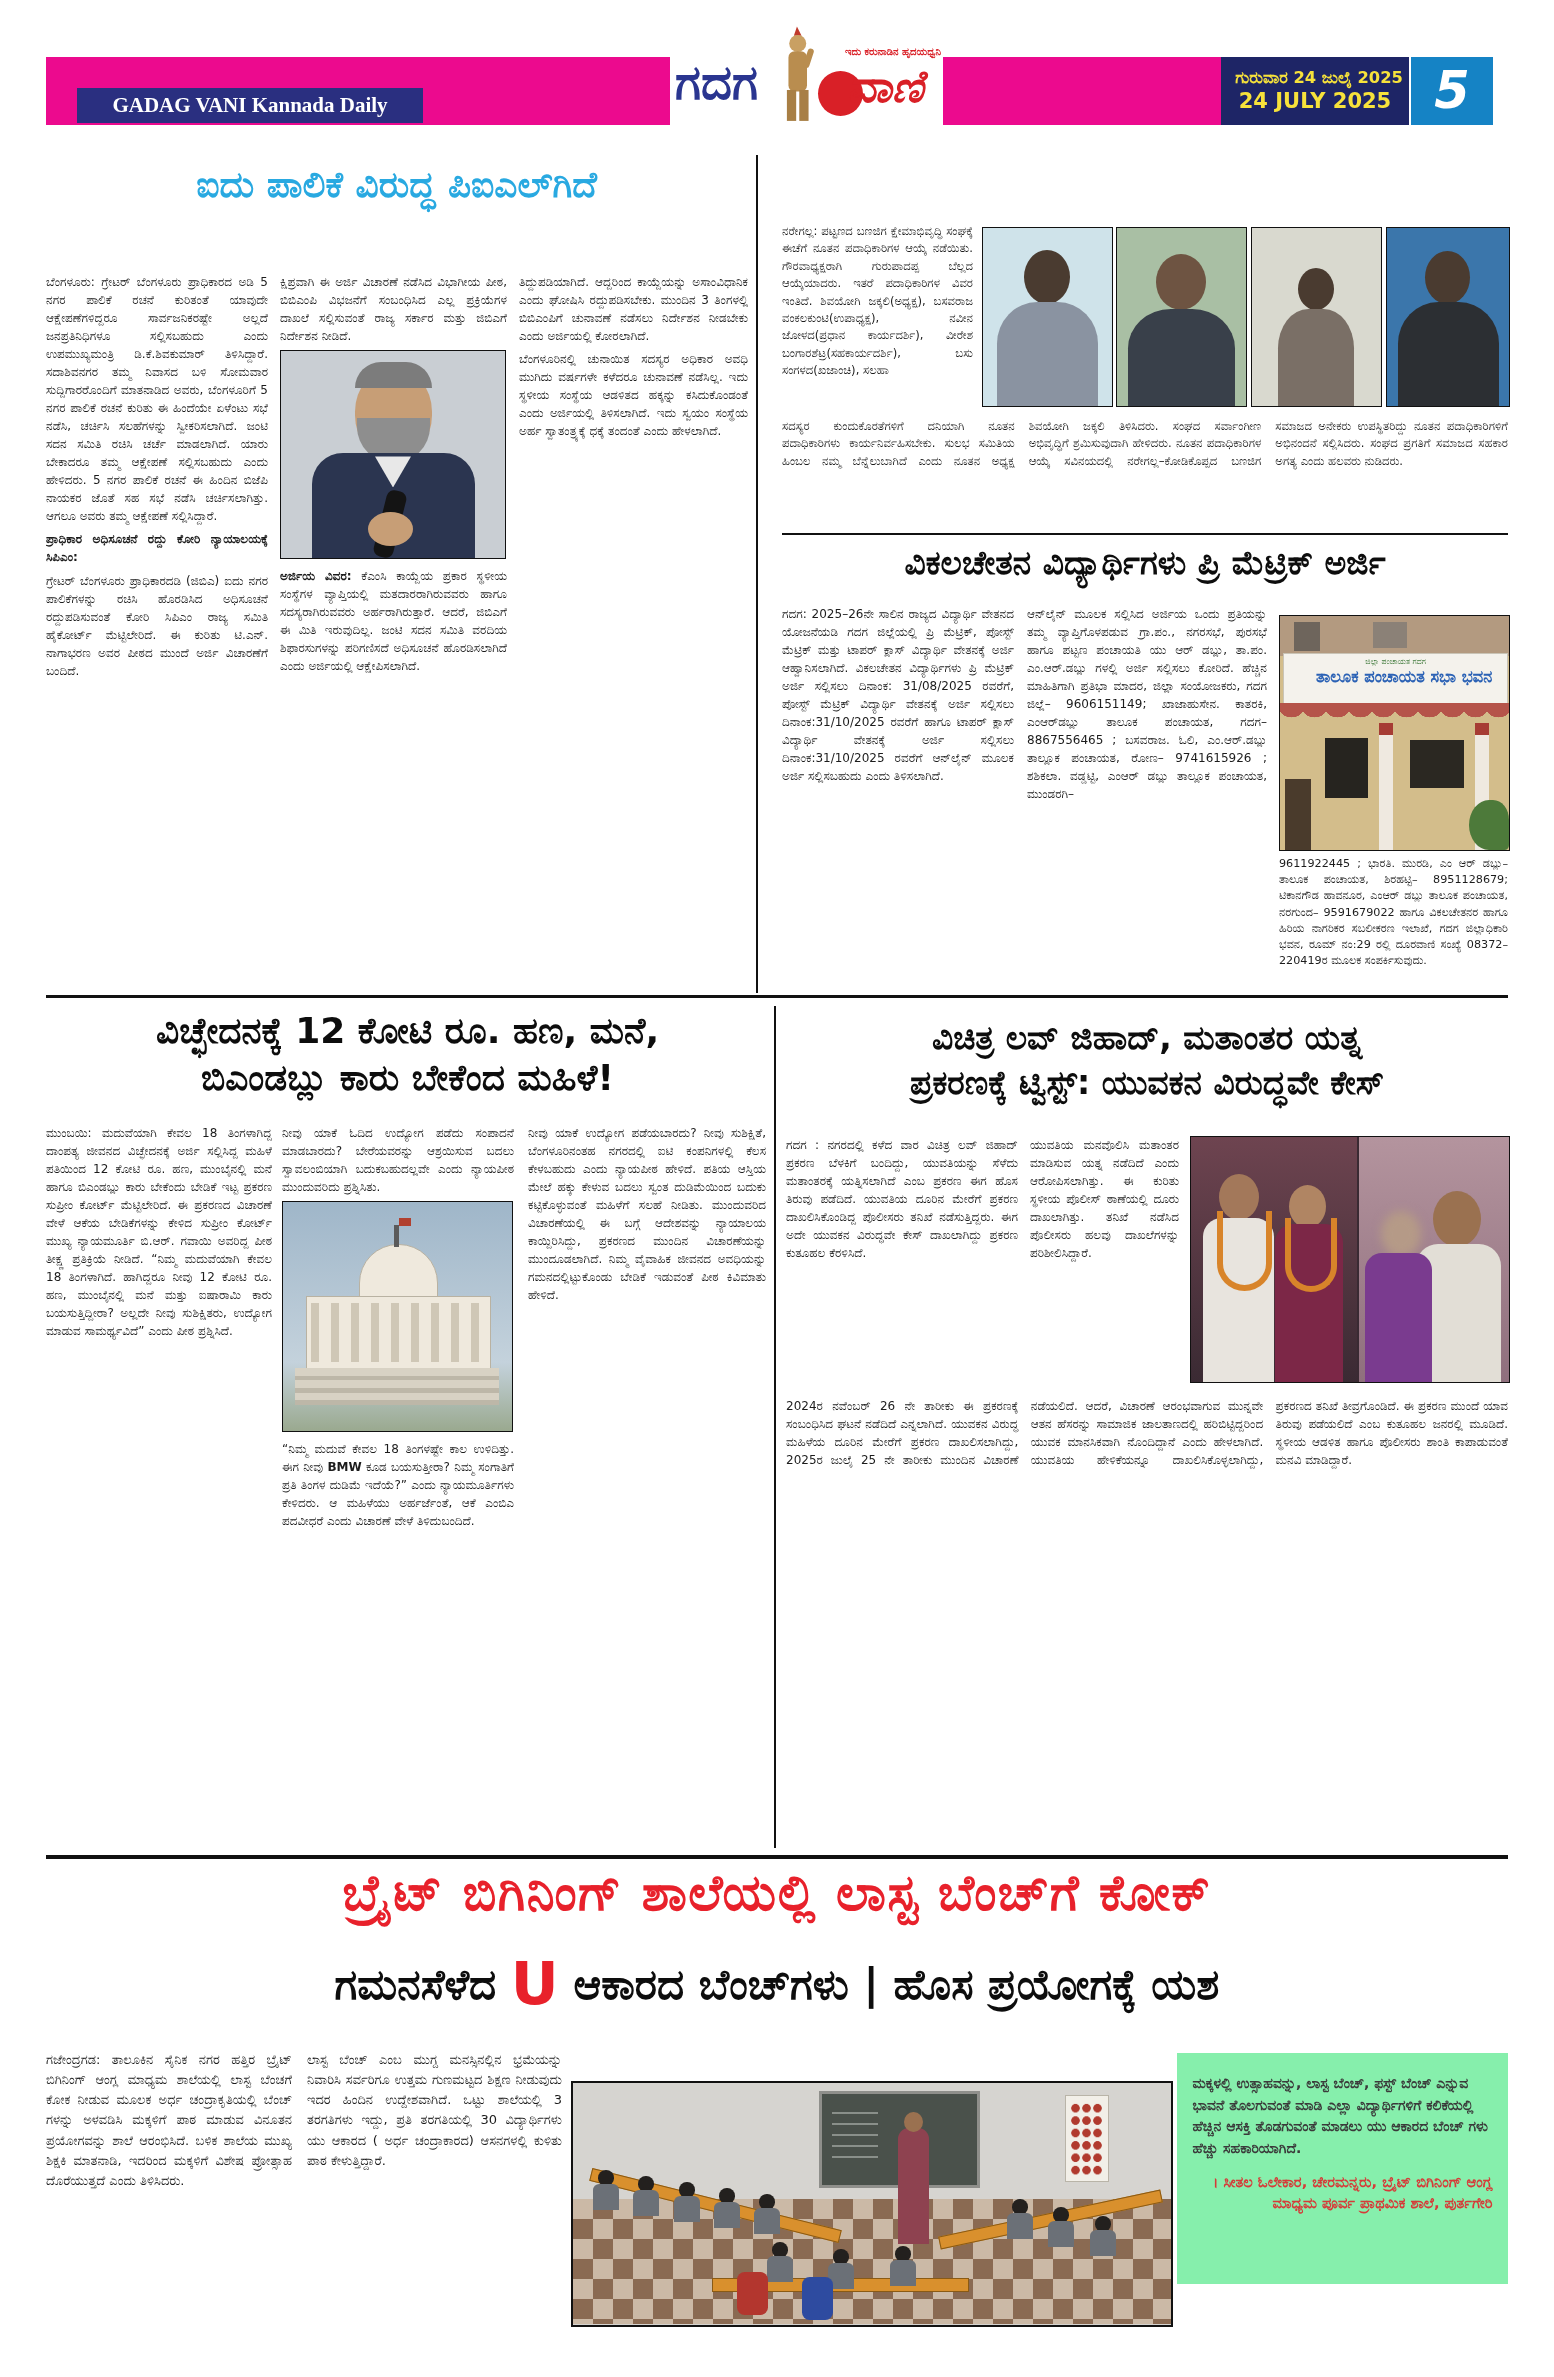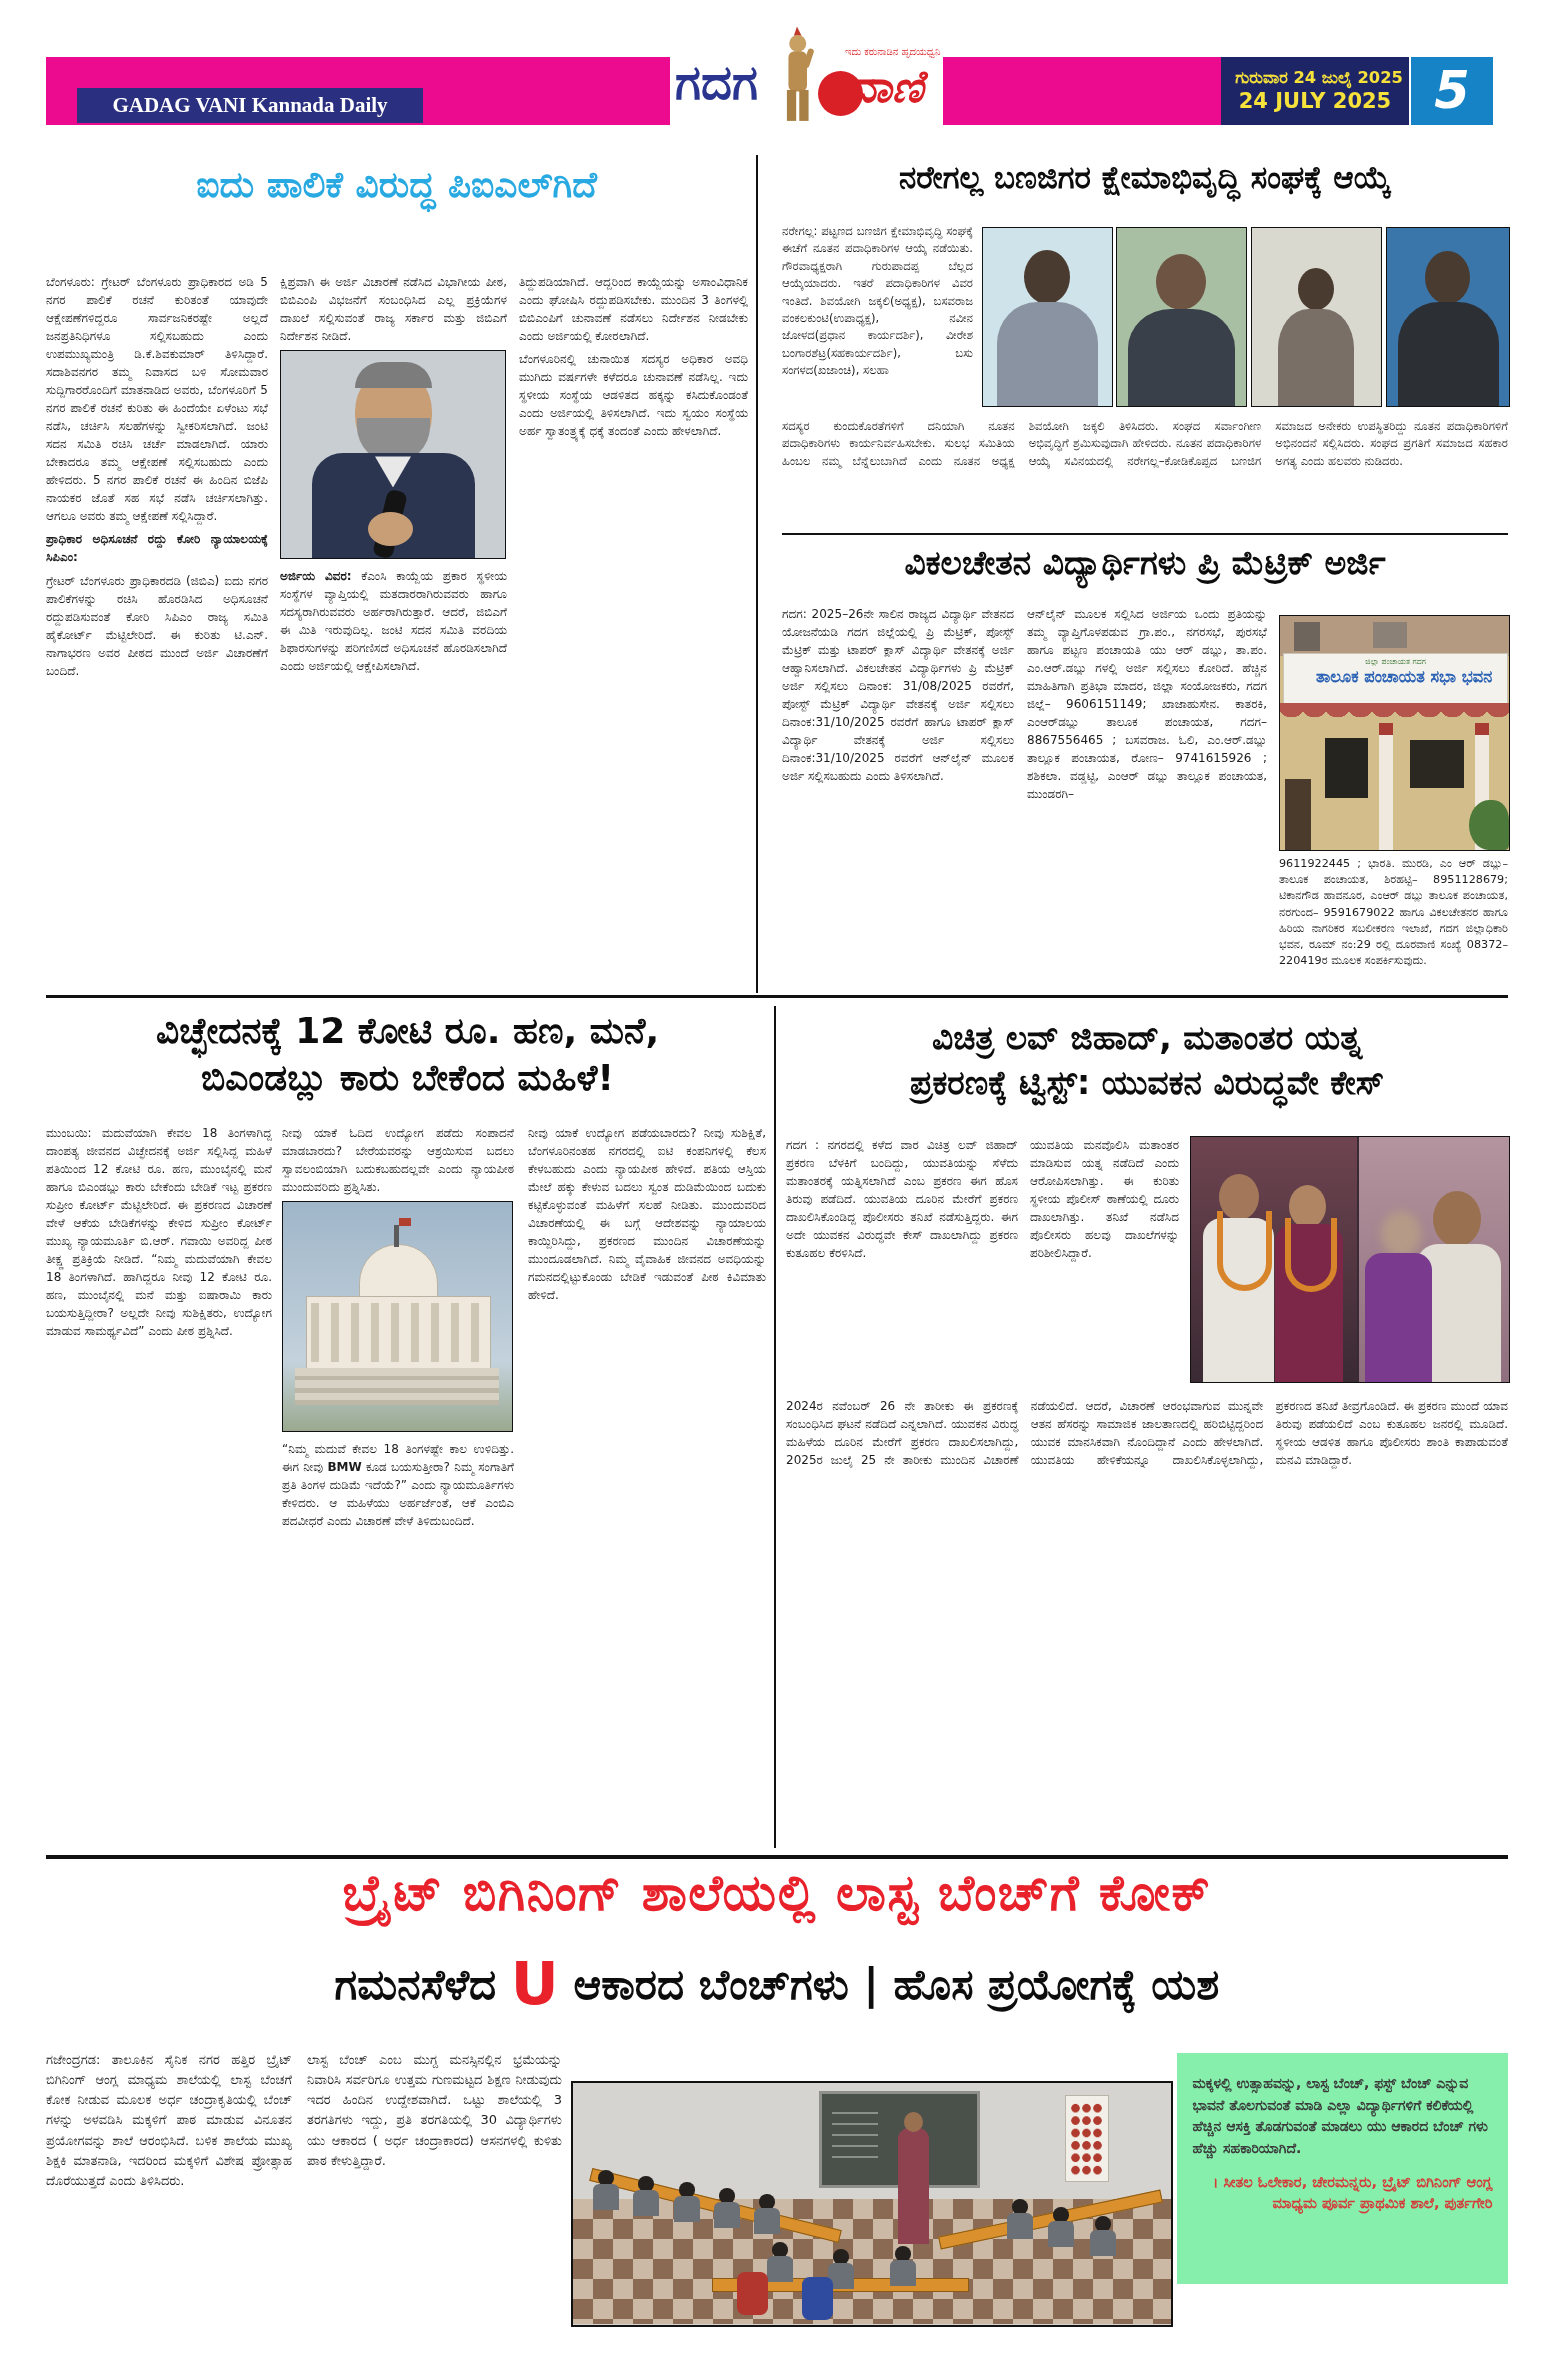--- a/index.html
+++ b/index.html
@@ -37,21 +37,21 @@
     <svg width="45" height="99" viewBox="0 0 58 128">
       <polygon points="27,2 33,14 23,14" fill="#c0392b"></polygon>
       <circle cx="28" cy="24" r="11" fill="#c9a063"></circle>
       <rect x="16" y="34" width="24" height="52" rx="8" fill="#b98d4f"></rect>
       <rect x="38" y="30" width="8" height="26" rx="4" fill="#b98d4f" transform="rotate(18 42 43)"></rect>
       <rect x="14" y="84" width="12" height="40" fill="#a87f45"></rect>
       <rect x="30" y="84" width="12" height="40" fill="#a87f45"></rect>
     </svg>
   </div>
   <div class="abs" style="left:818px;top:71px;width:45px;height:45px;border-radius:50%;background:#D92027;"></div>
-  <div class="abs" style="left:845px;top:46px;font-size:10px;font-weight:normal;color:#D92027;">ಇದು ಕರುನಾಡಿನ ಹೃದಯಧ್ವನಿ</div>
+  <div class="abs" style="left:845px;top:46px;font-size:10px;font-weight:bold;color:#D92027;">ಇದು ಕರುನಾಡಿನ ಹೃದಯಧ್ವನಿ</div>
   <div class="abs" style="left:847px;top:60px;font-size:45px;font-weight:bold;font-style:italic;color:#D92027;">ವಾಣಿ</div>
 
   <div class="abs" style="left:1221px;top:57px;width:188px;height:68px;background:#1E2566;color:#F7E23B;text-align:center;">
     <div style="font-size:16.3px;font-weight:bold;margin-top:11px;padding-left:8px;">ಗುರುವಾರ 24 ಜುಲೈ 2025</div>
     <div style="font-size:21px;font-weight:bold;margin-top:1.5px;">24 JULY 2025</div>
   </div>
 
   <div class="abs" style="left:1411px;top:57px;width:82px;height:68px;background:#1583C5;color:#fff;text-align:center;">
     <span style="font-size:51px;font-weight:bold;font-style:italic;line-height:68px;">5</span>
   </div>
@@ -84,21 +84,20 @@
       <div style="position:absolute;left:87px;top:161px;width:45px;height:34px;border-radius:50%;background:#c79e76;"></div>
     </div>
     <p><span class="bold">ಅರ್ಜಿಯ ವಿವರ:</span> <span>ಕೆಎಂಸಿ ಕಾಯ್ದೆಯ ಪ್ರಕಾರ ಸ್ಥಳೀಯ ಸಂಸ್ಥೆಗಳ ವ್ಯಾಪ್ತಿಯಲ್ಲಿ ಮತದಾರರಾಗಿರುವವರು ಹಾಗೂ ಸದಸ್ಯರಾಗಿರುವವರು ಅರ್ಹರಾಗಿರುತ್ತಾರೆ. ಆದರೆ, ಜಿಬಿಎಗೆ ಈ ಮಿತಿ ಇರುವುದಿಲ್ಲ. ಜಂಟಿ ಸದನ ಸಮಿತಿ ವರದಿಯ ಶಿಫಾರಸುಗಳನ್ನು ಪರಿಗಣಿಸದೆ ಅಧಿಸೂಚನೆ ಹೊರಡಿಸಲಾಗಿದೆ ಎಂದು ಅರ್ಜಿಯಲ್ಲಿ ಆಕ್ಷೇಪಿಸಲಾಗಿದೆ.</span></p>
   </div>
 
   <div class="col" style="left:519px;top:273px;width:229px;height:718px;">
     <p>ತಿದ್ದುಪಡಿಯಾಗಿದೆ. ಆದ್ದರಿಂದ ಕಾಯ್ದೆಯನ್ನು ಅಸಾಂವಿಧಾನಿಕ ಎಂದು ಘೋಷಿಸಿ ರದ್ದುಪಡಿಸಬೇಕು. ಮುಂದಿನ 3 ತಿಂಗಳಲ್ಲಿ ಬಿಬಿಎಂಪಿಗೆ ಚುನಾವಣೆ ನಡೆಸಲು ನಿರ್ದೇಶನ ನೀಡಬೇಕು ಎಂದು ಅರ್ಜಿಯಲ್ಲಿ ಕೋರಲಾಗಿದೆ.</p>
     <p>ಬೆಂಗಳೂರಿನಲ್ಲಿ ಚುನಾಯಿತ ಸದಸ್ಯರ ಅಧಿಕಾರ ಅವಧಿ ಮುಗಿದು ವರ್ಷಗಳೇ ಕಳೆದರೂ ಚುನಾವಣೆ ನಡೆಸಿಲ್ಲ. ಇದು ಸ್ಥಳೀಯ ಸಂಸ್ಥೆಯ ಆಡಳಿತದ ಹಕ್ಕನ್ನು ಕಸಿದುಕೊಂಡಂತೆ ಎಂದು ಅರ್ಜಿಯಲ್ಲಿ ತಿಳಿಸಲಾಗಿದೆ. ಇದು ಸ್ವಯಂ ಸಂಸ್ಥೆಯ ಅರ್ಹ ಸ್ವಾತಂತ್ರ್ಯಕ್ಕೆ ಧಕ್ಕೆ ತಂದಂತೆ ಎಂದು ಹೇಳಲಾಗಿದೆ.</p>
   </div>
 
-  <div class="hl" style="left:782px;top:159px;width:726px;color:#0d0d0d;font-size:31px;">ನರೇಗಲ್ಲ ಬಣಜಿಗರ ಕ್ಷೇಮಾಭಿವೃದ್ಧಿ ಸಂಘಕ್ಕೆ ಆಯ್ಕೆ</div>
 
   <div class="col" style="left:782px;top:223px;width:191px;height:189px;font-size:11.6px;">
     <p>ನರೇಗಲ್ಲ: ಪಟ್ಟಣದ ಬಣಜಿಗ ಕ್ಷೇಮಾಭಿವೃದ್ಧಿ ಸಂಘಕ್ಕೆ ಈಚೆಗೆ ನೂತನ ಪದಾಧಿಕಾರಿಗಳ ಆಯ್ಕೆ ನಡೆಯಿತು. ಗೌರವಾಧ್ಯಕ್ಷರಾಗಿ ಗುರುಪಾದಪ್ಪ ಬೆಲ್ಲದ ಆಯ್ಕೆಯಾದರು. ಇತರೆ ಪದಾಧಿಕಾರಿಗಳ ವಿವರ ಇಂತಿದೆ. ಶಿವಯೋಗಿ ಜಕ್ಕಲಿ(ಅಧ್ಯಕ್ಷ), ಬಸವರಾಜ ವಂಕಲಕುಂಟಿ(ಉಪಾಧ್ಯಕ್ಷ), ನವೀನ ಜೋಳದ(ಪ್ರಧಾನ ಕಾರ್ಯದರ್ಶಿ), ವೀರೇಶ ಬಂಗಾರಶೆಟ್ರ(ಸಹಕಾರ್ಯದರ್ಶಿ), ಬಸು ಸಂಗಳದ(ಖಜಾಂಚಿ), ಸಲಹಾ</p>
   </div>
 
   <div class="photo" style="left:982px;top:227px;width:129px;height:178px;background:#cfe3ea;">
     <div class="p-head" style="left:41px;top:22px;width:46px;height:54px;"></div>
     <div class="p-body" style="left:14px;top:74px;width:101px;height:104px;background:#8a93a1;"></div>
   </div>
   <div class="photo" style="left:1116px;top:227px;width:129px;height:178px;background:#a9bfa4;">

